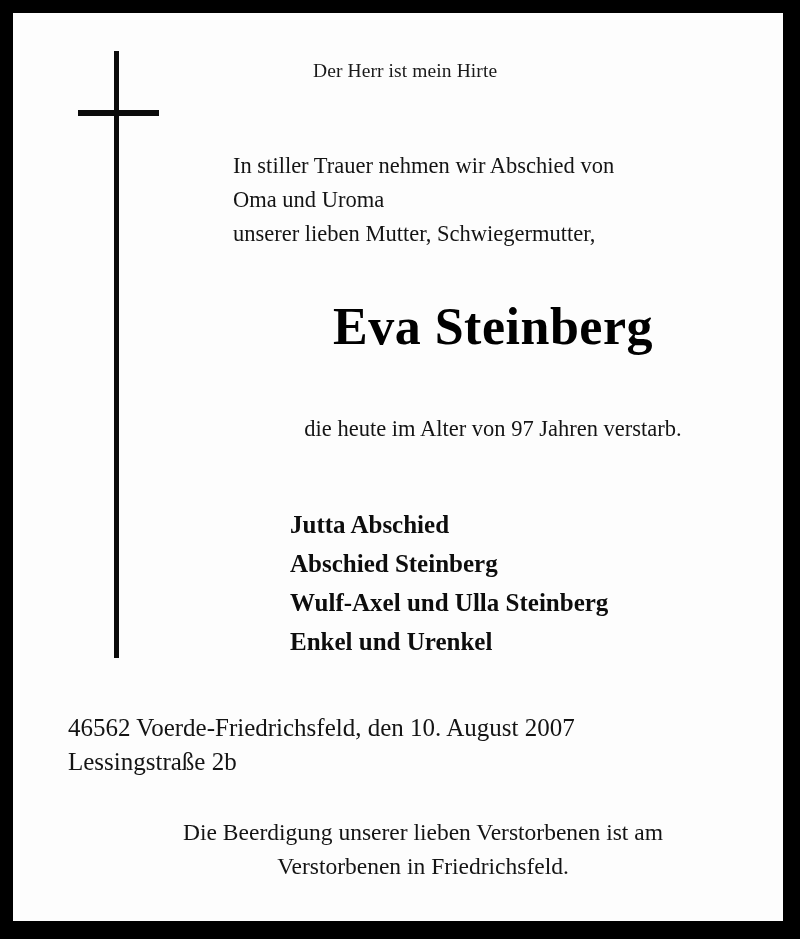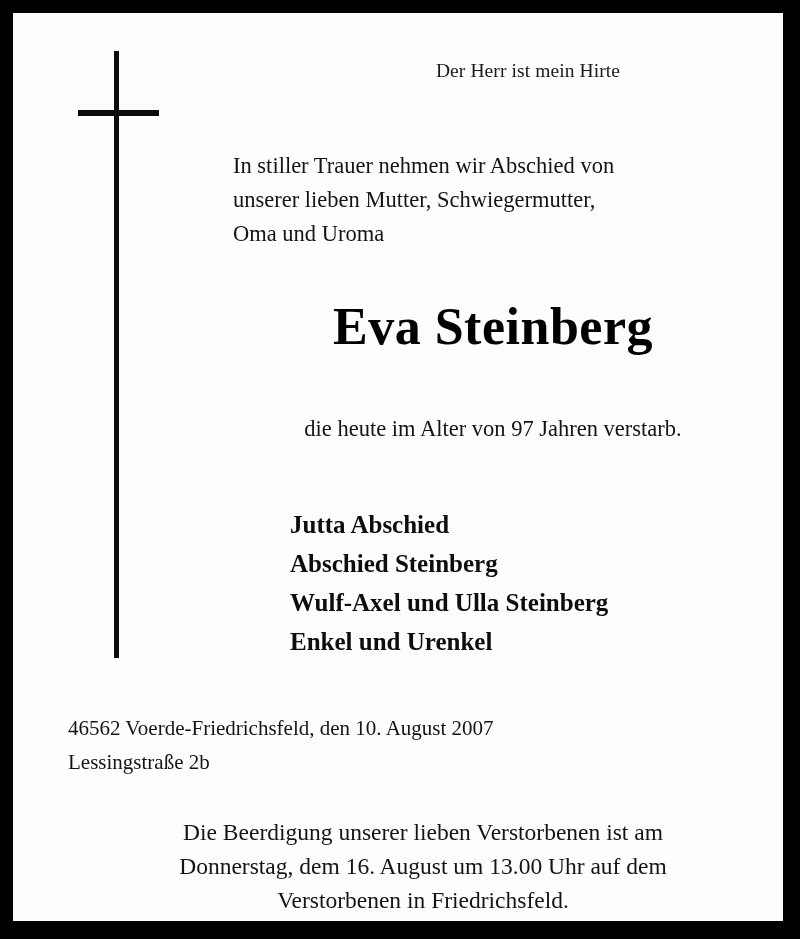--- a/index.html
+++ b/index.html
@@ -41,21 +41,21 @@
     width: 81px;
     height: 6px;
     background: #0b0b0b;
   }
   
   .epigraph {
     position: absolute;
     left: 300px;
     top: 44px;
     width: 430px;
-    text-align: center;
+    text-align: left;
     font-size: 19.5px;
     line-height: 27px;
     color: #1a1a1a;
     letter-spacing: 0.1px;
   }
   .epigraph .line {
     display: block;
     white-space: nowrap;
   }
   .intro {
@@ -110,21 +110,21 @@
   }
   .survivors .line {
     display: block;
     white-space: nowrap;
   }
   .place-date {
     position: absolute;
     left: 55px;
     top: 698px;
     width: 710px;
-    font-size: 21px;
+    font-size: 25px;
     line-height: 34px;
     color: #141414;
     text-align: left;
   }
   .place-date .line {
     display: block;
     white-space: nowrap;
   }
   .funeral {
     position: absolute;
@@ -151,40 +151,39 @@
       <div class="cross-vertical"></div>
       <div class="cross-horizontal"></div>
     </div>
 
     <div class="epigraph">
       <span class="line">Der Herr ist mein Hirte</span>
     </div>
 
     <div class="intro">
       <span class="line">In stiller Trauer nehmen wir Abschied von</span>
+      <span class="line">Oma und Uroma</span>
       <span class="line">unserer lieben Mutter, Schwiegermutter,</span>
-      <span class="line">Oma und Uroma</span>
     </div>
 
     <div class="deceased-name">Eva Steinberg</div>
 
     <div class="age-line">die heute im Alter von 97 Jahren verstarb.</div>
 
     <div class="survivors">
       <span class="line">Jutta Abschied</span>
       <span class="line">Abschied Steinberg</span>
       <span class="line">Wulf-Axel und Ulla Steinberg</span>
       <span class="line">Enkel und Urenkel</span>
     </div>
 
     <div class="place-date">
       <span class="line">46562 Voerde-Friedrichsfeld, den 10. August 2007</span>
       <span class="line">Lessingstraße 2b</span>
     </div>
 
     <div class="funeral">
       <span class="line">Die Beerdigung unserer lieben Verstorbenen ist am</span>
-      <span class="line">Donnerstag, dem 16. August um 13.00 Uhr auf dem</span>
       <span class="line">Verstorbenen in Friedrichsfeld.</span>
     </div>
 
   </div>
 </div>
 
 </body></html>

